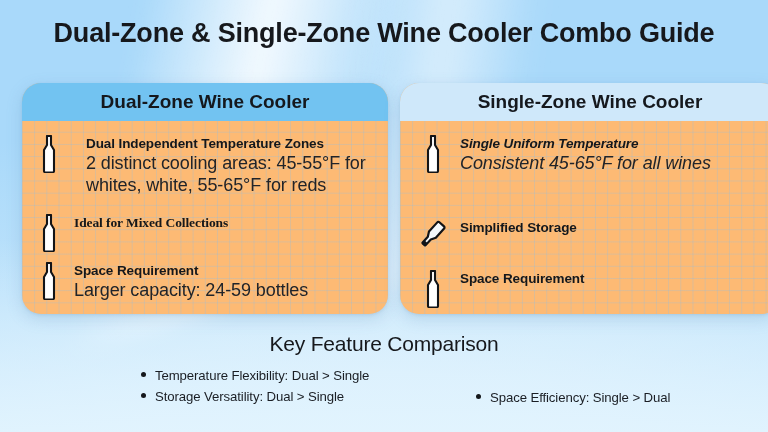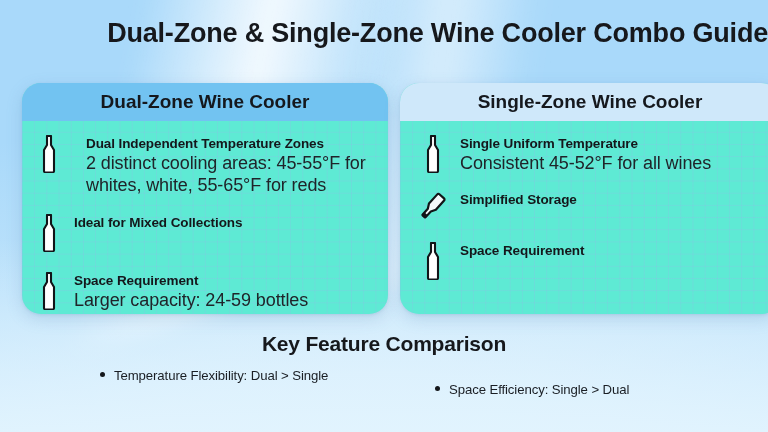--- a/index.html
+++ b/index.html
@@ -31,36 +31,36 @@
     filter: blur(14px);
   }
   #bg-glow-bottom {
     position:absolute; left:0; right:0; bottom:0; height:45%;
     background: linear-gradient(to top, rgba(226,244,254,.92), rgba(226,244,254,0));
   }
 
   
   #page-title {
     position:absolute; top:18px; left:0; right:0;
-    text-align:right;
+    text-align:center;
     font-size:27px;
     font-weight:bold;
     letter-spacing:-0.2px;
     color:#16181c;
     z-index:5;
   }
 
   
   .card {
     position:absolute;
     top:83px;
     height:231px;
     border-radius:19px;
     overflow:hidden;
-    background:#5eead4;
+    background:#fdba74;
     box-shadow: 0 5px 16px rgba(80,130,175,.22), 0 1px 3px rgba(80,130,175,.16);
     z-index:4;
   }
   #card-dual   { left:22px;  width:366px; }
   #card-single { left:400px; width:380px; }
 
   .card-grid {
     position:absolute; inset:0;
     background-image:
       linear-gradient(to right, rgba(140,190,230,.30) 1px, transparent 1px),
@@ -102,45 +102,46 @@
     font-size:13.5px; font-weight:bold; color:#14171b;
     line-height:1.18; letter-spacing:-0.1px;
   }
   .feature-desc {
     font-size:18px; color:#20242a;
     line-height:1.2; margin-top:1px; letter-spacing:-0.1px;
   }
 
   
   #card-dual   .feature:nth-child(1) { margin-bottom:16px;gap:24px; }
-  #card-dual   .feature:nth-child(2) { margin-bottom:18px; }
-  #card-single .feature:nth-child(1) { margin-bottom:14px; }
+  #card-dual   .feature:nth-child(2) { margin-bottom:8px;font-family:Liberation Serif, serif; }
+  #card-single .feature:nth-child(1) { margin-bottom:42px;font-style:italic; }
   #card-single .feature:nth-child(2) { }
   #card-single .feature-icon { flex-basis:30px; width:30px; }
   #card-single .card-body { padding-left:18px; }
 
   
   #comparison {
     position:absolute;
     top:332px; left:0; right:0;
     z-index:5;
   }
   #comparison-title {
     text-align:center;
-    font-size:21px; font-weight:bold; color:#16181c;
+    font-size:21px; font-weight:normal; color:#16181c;
     letter-spacing:-0.2px;
   }
   #comparison-cols {
     position:relative;
     margin-top:9px;
     height:58px;
+    margin-left:41px;
   }
   .cmp-col { position:absolute; }
   #cmp-col-left  { left:100px; top:0; }
-  #cmp-col-right { left:435px; top:14px; }
+  #cmp-col-right { left:435px; top:22px; }
   .cmp-item {
     display:flex; align-items:baseline; gap:9px;
     font-size:13.2px; color:#1a1e24;
     line-height:1.62;
     letter-spacing:-0.1px;
   }
   .cmp-bullet {
     flex:0 0 auto;
     width:5px; height:5px;
     border-radius:50%;
@@ -207,21 +208,21 @@
   <div class="card-body">
 
     <div class="feature">
       <span class="feature-icon">
         <svg width="20" height="38" viewBox="0 0 20 38">
           <path d="M8 1 h4 v9 l3 5 v21 a1.6 1.6 0 0 1 -1.6 1.6 h-6.8 A1.6 1.6 0 0 1 5 36 V15 l3 -5 z" fill="#ffffff" stroke="#121418" stroke-width="2.1" stroke-linejoin="round"></path>
         </svg>
       </span>
       <span class="feature-text">
         <span class="feature-title">Single Uniform Temperature</span>
-        <span class="feature-desc" style="display:block">Consistent 45-52°F for all wines</span>
+        <span class="feature-desc" style="display:block">Consistent 45-65°F for all wines</span>
       </span>
     </div>
 
     <div class="feature">
       <span class="feature-icon">
         <svg width="30" height="30" viewBox="0 0 30 30">
           <g transform="rotate(-138 15 15)">
             <path d="M13 1.5 h4 v8 l2.6 4.6 v12.4 a1.5 1.5 0 0 1 -1.5 1.5 h-6.2 a1.5 1.5 0 0 1 -1.5 -1.5 V14.1 l2.6 -4.6 z" fill="#f4f8fb" stroke="#121418" stroke-width="2.2" stroke-linejoin="round"></path>
             <rect x="12.6" y="0" width="4.8" height="4.6" rx="1" fill="#121418"></rect>
           </g>
@@ -248,20 +249,24 @@
 
 <section id="comparison">
   <h2 id="comparison-title">Key Feature Comparison</h2>
   <div id="comparison-cols">
 
     <div class="cmp-col" id="cmp-col-left">
       <div class="cmp-item">
         <span class="cmp-bullet"></span>
         <span>Temperature Flexibility: Dual &gt; Single</span>
       </div>
+      <div class="cmp-item">
+        <span class="cmp-bullet"></span>
+        <span>Storage Versatility: Dual &gt; Single</span>
+      </div>
     </div>
 
     <div class="cmp-col" id="cmp-col-right">
       <div class="cmp-item">
         <span class="cmp-bullet"></span>
         <span>Space Efficiency: Single &gt; Dual</span>
       </div>
     </div>
 
   </div>

